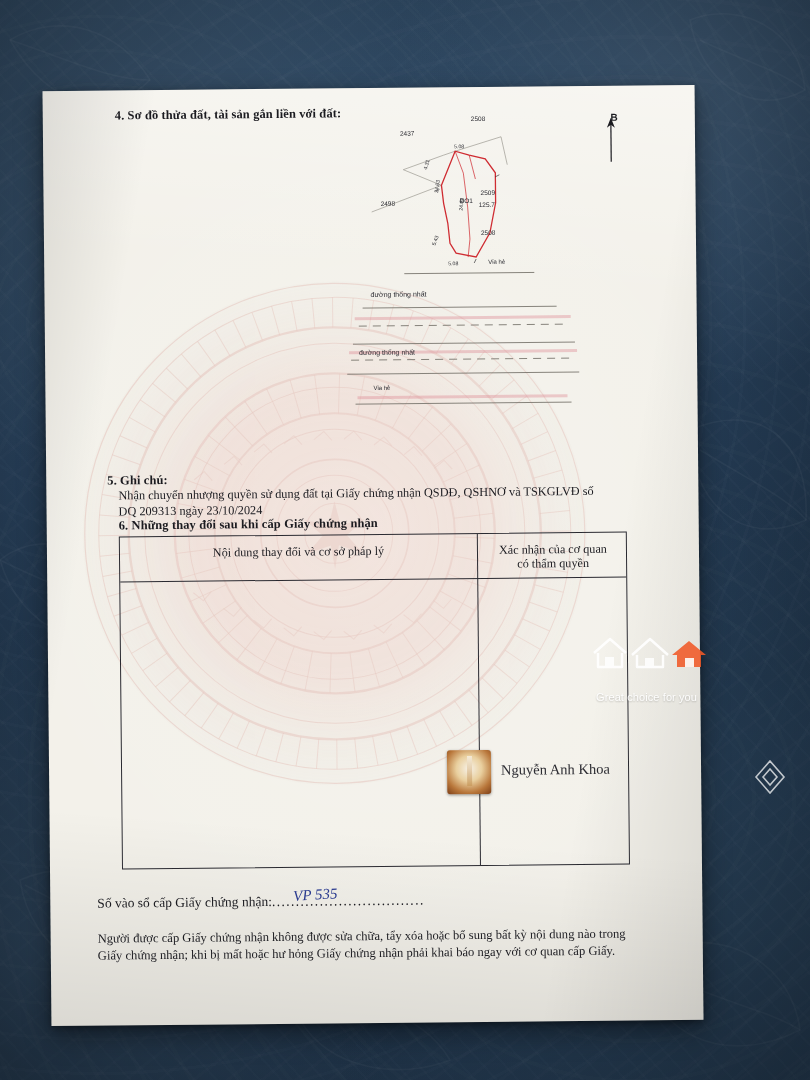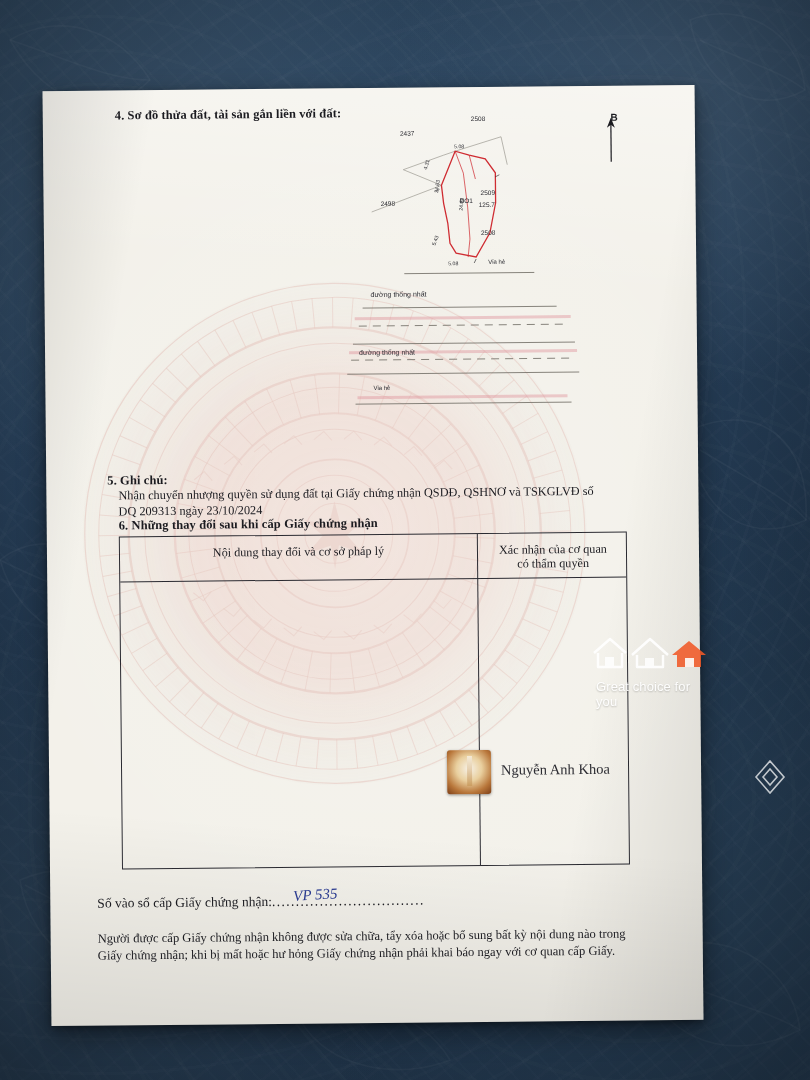--- a/index.html
+++ b/index.html
@@ -209,23 +209,23 @@
     font-size: 18px;
     font-weight: bold;
     color: #ffffff;
     letter-spacing: -.3px;
     text-shadow: 0 1px 2px rgba(0,0,0,.25);
   }
   .brand-name .accent { color: #f05a28; }
   .brand-tag {
     position: absolute;
     left: 62px;
-    top: 54px;
+    top: 66px;
     font-family: "Liberation Sans", sans-serif;
-    font-size: 13px;
+    font-size: 11px;
     color: #ffffff;
     letter-spacing: .1px;
     text-shadow: 0 1px 2px rgba(0,0,0,.25);
   }
   .brand-mark {
     position: absolute;
     left: 54px;
     top: 0;
     width: 118px;
     height: 46px;

